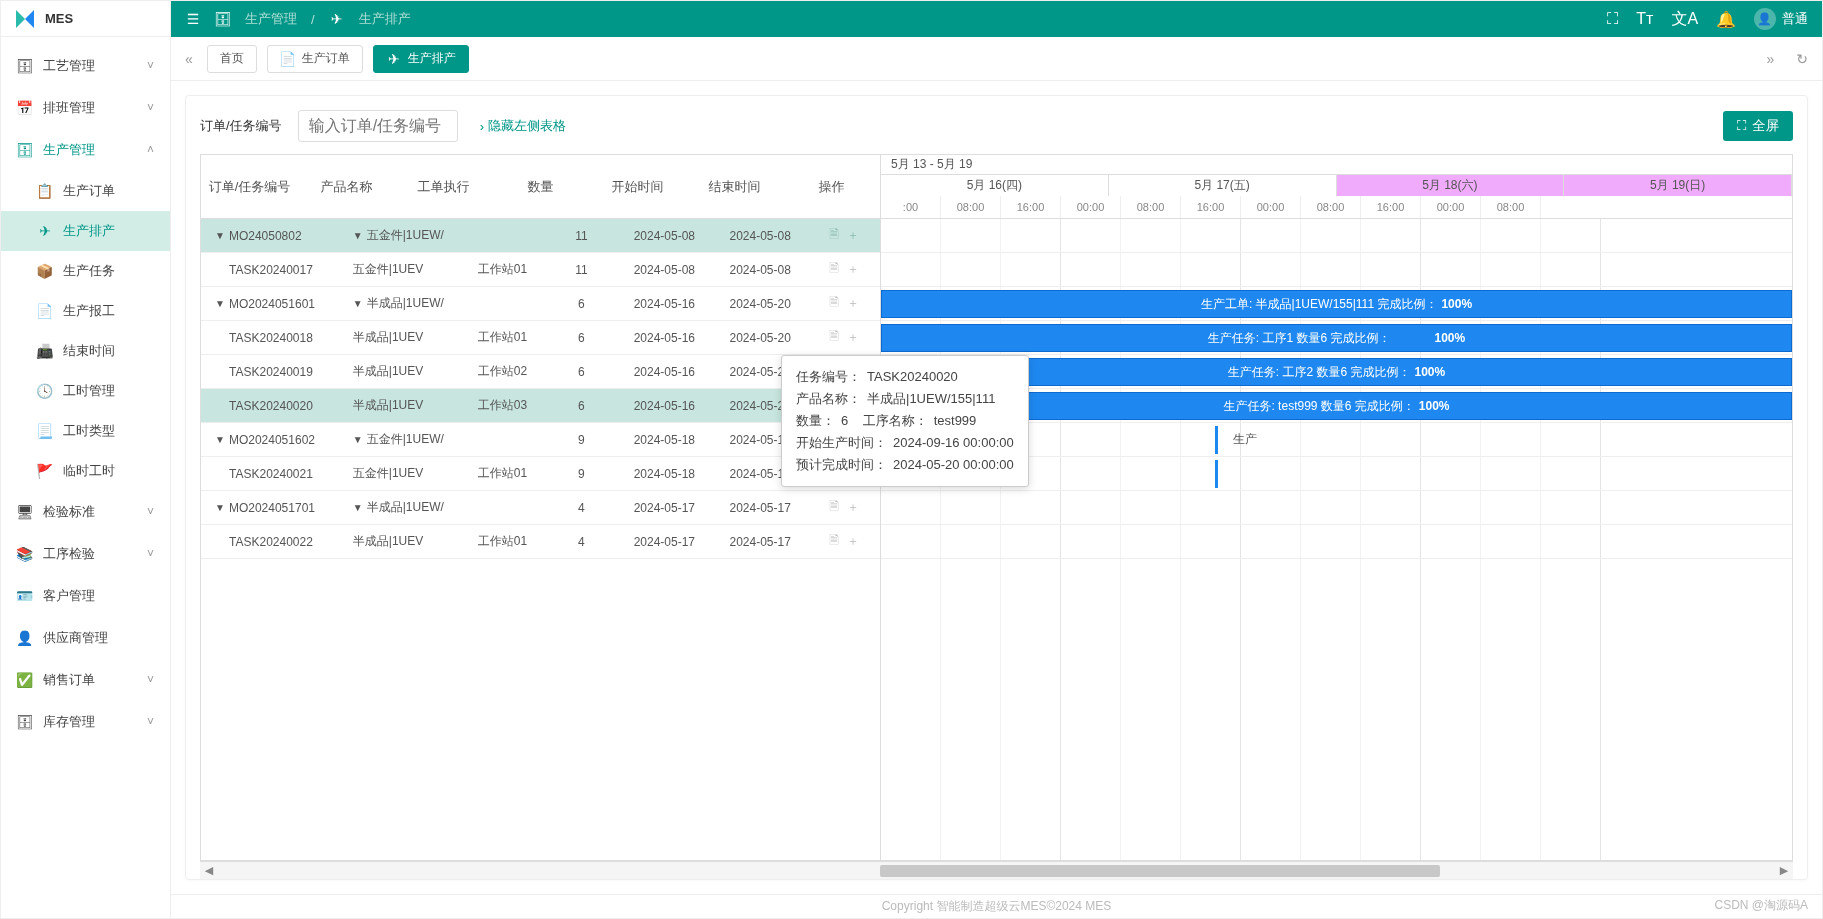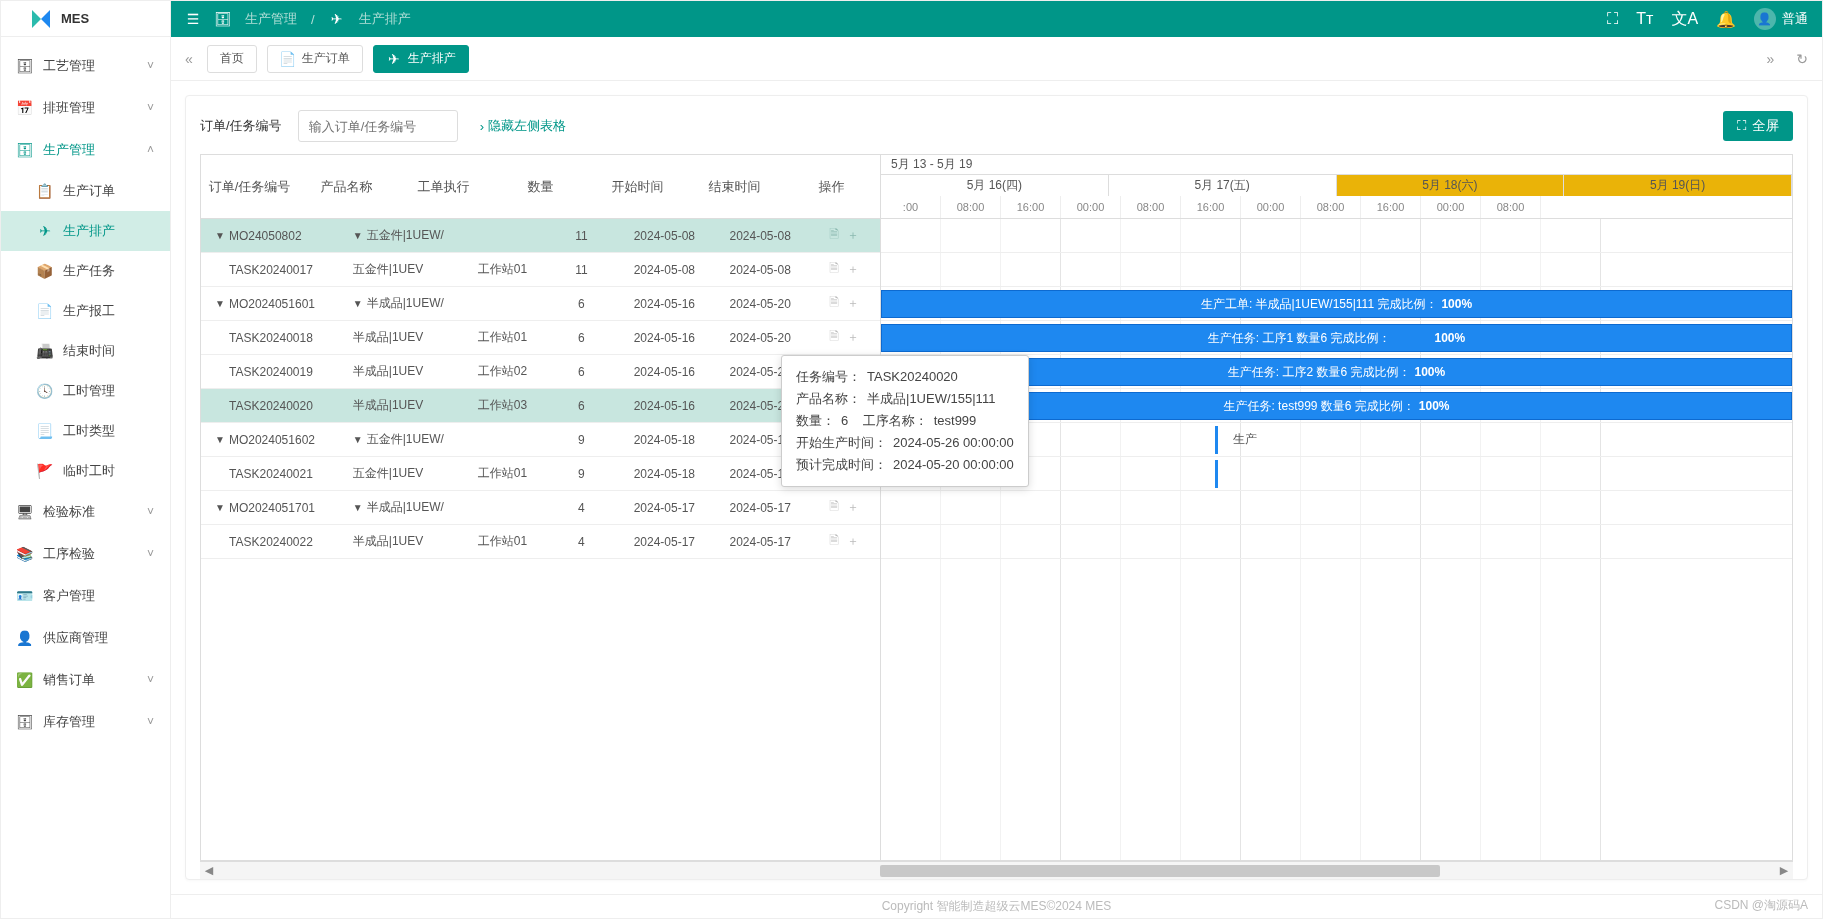--- a/index.html
+++ b/index.html
@@ -1,19 +1,19 @@
 <!DOCTYPE html>
 <html><head>
 <meta charset="utf-8">
 <style>
 *{box-sizing:border-box;margin:0;padding:0;font-family:"Microsoft YaHei","PingFang SC",sans-serif}
 body{font-size:13px;color:#333;background:#f5f5f5;overflow:hidden}
 #app{display:flex;height:919px;width:1823px;position:relative;background:#fff;border:1px solid #eee}
 .sidebar{width:170px;background:#fff;border-right:1px solid #eee;display:flex;flex-direction:column}
-.logo{height:36px;display:flex;align-items:center;padding-left:28px;gap:8px;border-bottom:1px solid #eee}
+.logo{height:36px;display:flex;align-items:center;padding-left:12px;gap:8px;border-bottom:1px solid #eee}
 .logo-mark{width:24px;height:24px;position:relative}
 .logo-mark svg{width:24px;height:24px}
 .logo-text{font-weight:700;color:#333}
 .nav{flex:1;overflow:auto;padding-top:8px}
 .nav-item{display:flex;align-items:center;height:42px;padding:0 16px;cursor:pointer;color:#444;justify-content:space-between}
 .nav-item.sub{padding-left:36px;height:40px}
 .nav-item.active{background:#d1ede6;color:#009688}
 .nav-item.open{color:#009688}
 .nav-left{display:flex;align-items:center;gap:10px}
 .nav-chevron{color:#999;font-size:12px}
@@ -29,21 +29,21 @@
 .avatar{width:22px;height:22px;border-radius:50%;background:#4db6ac;display:flex;align-items:center;justify-content:center;font-size:12px;color:#fff}
 .tabsbar{height:44px;display:flex;align-items:center;padding:0 10px;gap:10px;border-bottom:1px solid #eee;background:#fff}
 .tabsbar .coll{color:#999;cursor:pointer;font-size:14px;padding:0 4px}
 .tab{height:28px;padding:0 12px;border:1px solid #ddd;border-radius:3px;display:flex;align-items:center;gap:6px;font-size:12px;cursor:pointer;background:#fff;color:#555}
 .tab.active{background:#009688;color:#fff;border-color:#009688}
 .tabsbar-right{margin-left:auto;display:flex;gap:14px;color:#999}
 .content{flex:1;padding:14px;overflow:hidden;display:flex;flex-direction:column}
 .panel{flex:1;background:#fff;border:1px solid #eee;border-radius:4px;padding:14px 14px 0;display:flex;flex-direction:column;min-height:0;box-shadow:0 1px 3px rgba(0,0,0,0.03)}
 .toolbar{display:flex;align-items:center;gap:16px;margin-bottom:12px}
 .toolbar label{color:#333}
-.search{height:32px;width:160px;border:1px solid #ddd;border-radius:3px;padding:0 10px;font-size:13px}
+.search{height:32px;width:160px;border:1px solid #ddd;border-radius:3px;padding:0 10px;font-size:16px}
 .link{color:#009688;cursor:pointer;display:flex;align-items:center;gap:4px;margin-left:6px}
 .spacer{flex:1}
 .btn-full{height:30px;padding:0 14px;background:#009688;color:#fff;border:none;border-radius:3px;display:flex;align-items:center;gap:6px;cursor:pointer}
 .gantt{flex:1;display:flex;border:1px solid #ddd;min-height:0;position:relative}
 .leftpane{width:680px;border-right:1px solid #ddd;display:flex;flex-direction:column;min-height:0}
 .rightpane{flex:1;display:flex;flex-direction:column;min-width:0;position:relative}
 .thead{display:flex;height:64px;border-bottom:1px solid #ddd;background:#fff}
 .thead .th{display:flex;align-items:center;justify-content:center;font-size:13px;color:#555;padding:0 4px}
 .th-main{flex:1;display:flex;align-items:center;justify-content:center;height:64px}
 .col-id{width:148px}
@@ -59,21 +59,21 @@
 .row .td{display:flex;align-items:center;justify-content:center;padding:0 4px;overflow:hidden;text-overflow:ellipsis;white-space:nowrap}
 .row .td.col-id{justify-content:flex-start;padding-left:14px;gap:4px}
 .row .td.col-name{justify-content:flex-start;gap:4px}
 .expander{cursor:pointer;color:#555;font-size:10px}
 .ops-ico{color:#bbb;margin:0 4px;cursor:pointer}
 .row.highlight .ops-ico{color:#8ab8af}
 .ghead{display:flex;flex-direction:column;height:64px;border-bottom:1px solid #ddd}
 .grow1{height:20px;display:flex;align-items:center;border-bottom:1px solid #ddd;padding-left:10px;font-size:12px;color:#555}
 .grow2{height:22px;display:flex}
 .gday{flex:1;min-width:180px;border-right:1px solid #ddd;display:flex;align-items:center;justify-content:center;font-size:12px;color:#555}
-.gday.weekend{background:#eab308}
+.gday.weekend{background:#f0abfc}
 .grow3{height:22px;display:flex}
 .ghour{width:60px;border-right:1px solid #eee;display:flex;align-items:center;justify-content:center;font-size:11px;color:#888}
 .gbody{flex:1;position:relative;overflow:hidden}
 .grow{height:34px;border-bottom:1px solid #eee;position:relative}
 .gcols{position:absolute;top:0;bottom:0;left:0;display:flex;pointer-events:none}
 .gcol{width:60px;border-right:1px solid #f2f2f2}
 .gcol.day{border-right:1px solid #e4e4e4}
 .bar{position:absolute;height:28px;top:3px;background:#1e88f0;color:#fff;font-size:12px;display:flex;align-items:center;justify-content:center;padding:0 8px;border:1px solid #0d6ad0;white-space:nowrap;overflow:hidden}
 .bar .bold{font-weight:700;margin-left:4px}
 .barline{position:absolute;top:3px;width:3px;height:28px;background:#1e88f0}
@@ -512,21 +512,21 @@
                 <div class="grow">
                   <div class="barline" style="left: 334px;"></div>
                 </div>
                 <div class="grow"></div>
                 <div class="grow"></div>
               </div>
             <div class="tooltip" id="tooltip" style="left:-100px;top:200px">
                 <div><span class="k">任务编号：</span><span>TASK20240020</span></div>
                 <div><span class="k">产品名称：</span><span>半成品|1UEW/155|111</span></div>
                 <div><span class="k">数量：</span><span>6</span>&nbsp;&nbsp;&nbsp;&nbsp;<span class="k">工序名称：</span><span>test999</span></div>
-                <div><span class="k">开始生产时间：</span><span>2024-05-26 00:00:00</span></div>
+                <div><span class="k">开始生产时间：</span><span>2024-09-16 00:00:00</span></div>
                 <div><span class="k">预计完成时间：</span><span>2024-05-20 00:00:00</span></div>
               </div>
           </div>
         </div>
 
         <div class="hscroll">
           <span class="arrow">◀</span>
           <div class="hthumb" style="left:680px;width:560px"></div>
           <span class="arrow" style="margin-left:auto">▶</span>
         </div>

